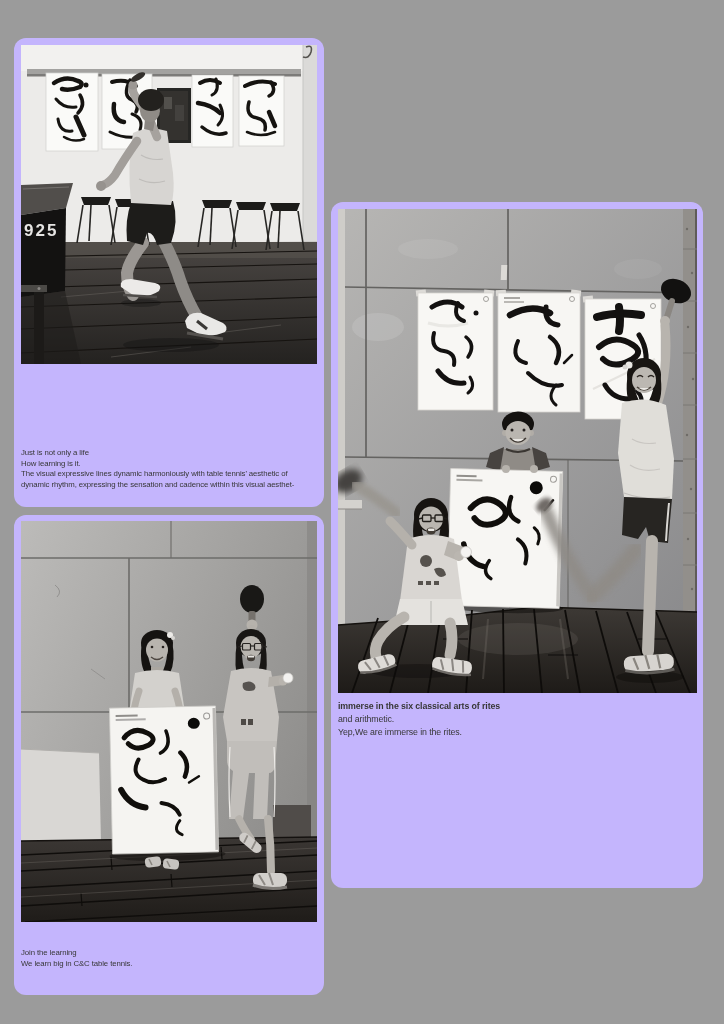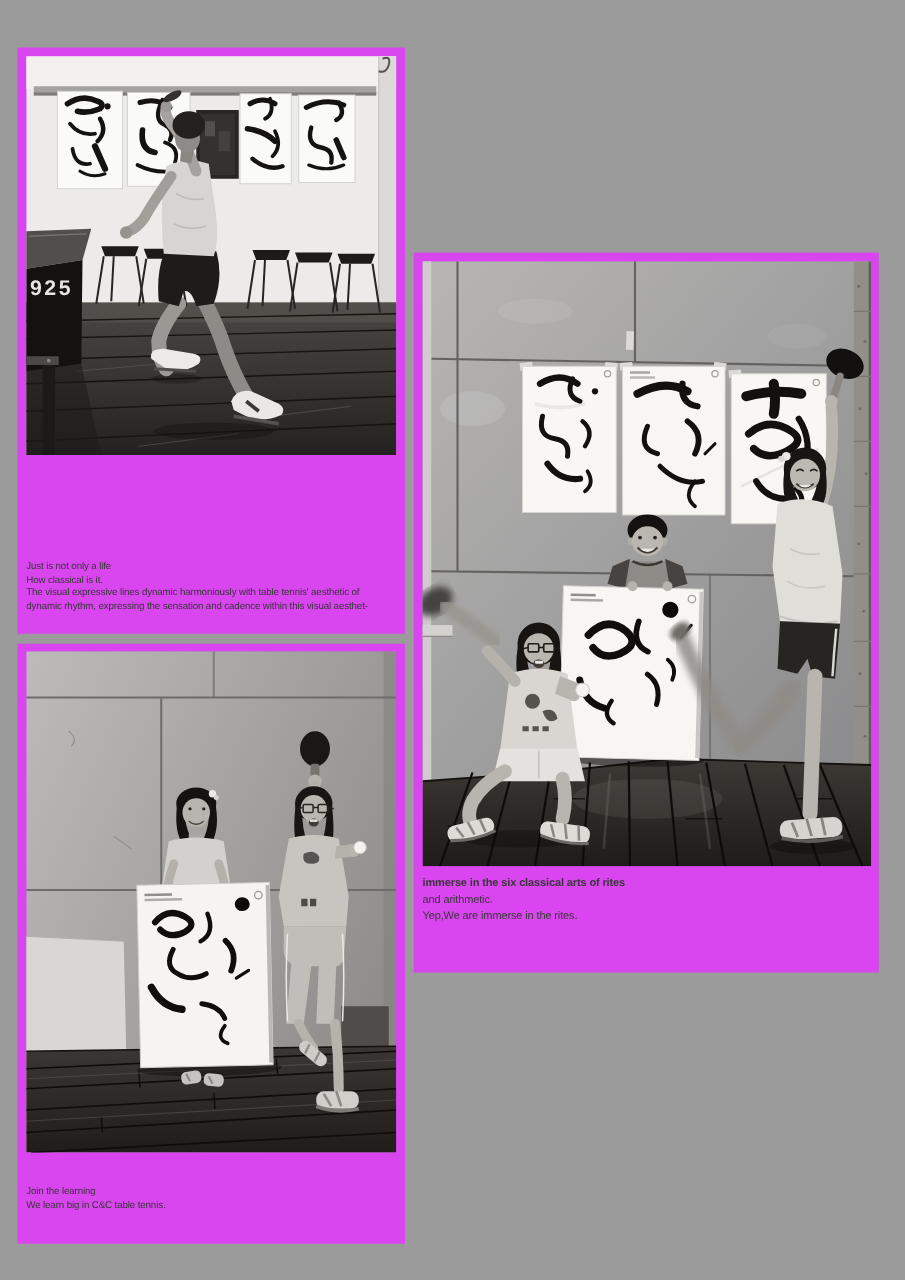--- a/index.html
+++ b/index.html
@@ -1,21 +1,21 @@
 <!DOCTYPE html>
 <html><head>
 <meta charset="utf-8">
 <style>
   html,body{margin:0;padding:0;background:#9b9b9b;}
   .page{position:relative;width:724px;height:1024px;background:#9b9b9b;overflow:hidden;
         font-family:"Liberation Sans", sans-serif;}
-  .card{position:absolute;background:#d946ef;}
+  .card{position:absolute;background:#c4b5fd;border-radius:12px;}
   .card-player{left:14px;top:38px;width:310px;height:469px;}
   .card-two-girls{left:14px;top:515px;width:310px;height:480px;}
-  .card-three-kids{left:331px;top:202px;width:372px;height:576px;}
+  .card-three-kids{left:331px;top:202px;width:372px;height:686px;}
   .photo{position:absolute;left:7px;top:7px;}
   .photo svg{display:block;}
   .caption{position:absolute;left:7px;color:#373737;}
   .cap-player{top:410px;width:300px;font-size:7.8px;line-height:10.6px;letter-spacing:-0.1px;white-space:nowrap;}
   .cap-two-girls{top:433px;width:300px;font-size:7.8px;line-height:10.6px;letter-spacing:-0.1px;white-space:nowrap;}
   .cap-three-kids{top:498px;width:360px;font-size:8.8px;line-height:13px;letter-spacing:-0.1px;white-space:nowrap;}
   .cap-title{font-weight:bold;}
 </style>
 </head>
 <body>
@@ -164,21 +164,21 @@
           <circle cx="112" cy="40" r="4.5" fill="#9c9894"></circle>
           <ellipse cx="117" cy="32" rx="8" ry="3.2" fill="#33302d" transform="rotate(-28 117 32)"></ellipse>
           <path d="M124,74 l10,2 l-2,10 l-9,-2 z" fill="#8a8682"></path>
           <ellipse cx="129" cy="66" rx="10" ry="11" fill="#8f8b86"></ellipse>
           <ellipse cx="130" cy="55" rx="13" ry="11" fill="#23211e"></ellipse>
         </g>
       </svg>
     </div>
     <div class="caption cap-player">
       <div>Just is not only a life</div>
-      <div>How classical is it.</div>
+      <div>How learning is it.</div>
       <div>The visual expressive lines dynamic harmoniously with table tennis' aesthetic of</div>
       <div>dynamic rhythm, expressing the sensation and cadence within this visual aesthet-</div>
     </div>
   </section>
 
   <section class="card card-two-girls">
     <div class="photo" style="top:6px;">
       <svg width="296" height="401" viewBox="0 0 296 401">
         <defs>
           <linearGradient id="p2wall" x1="0" y1="0" x2="1" y2="0.6">

